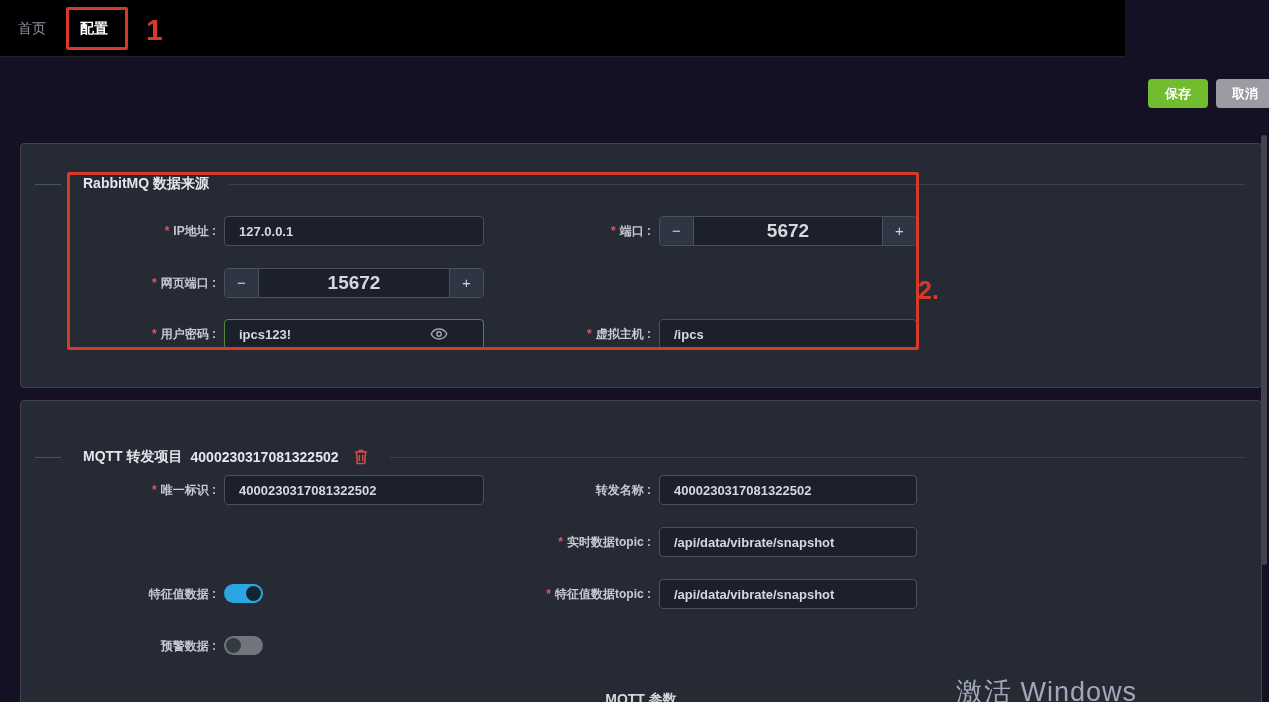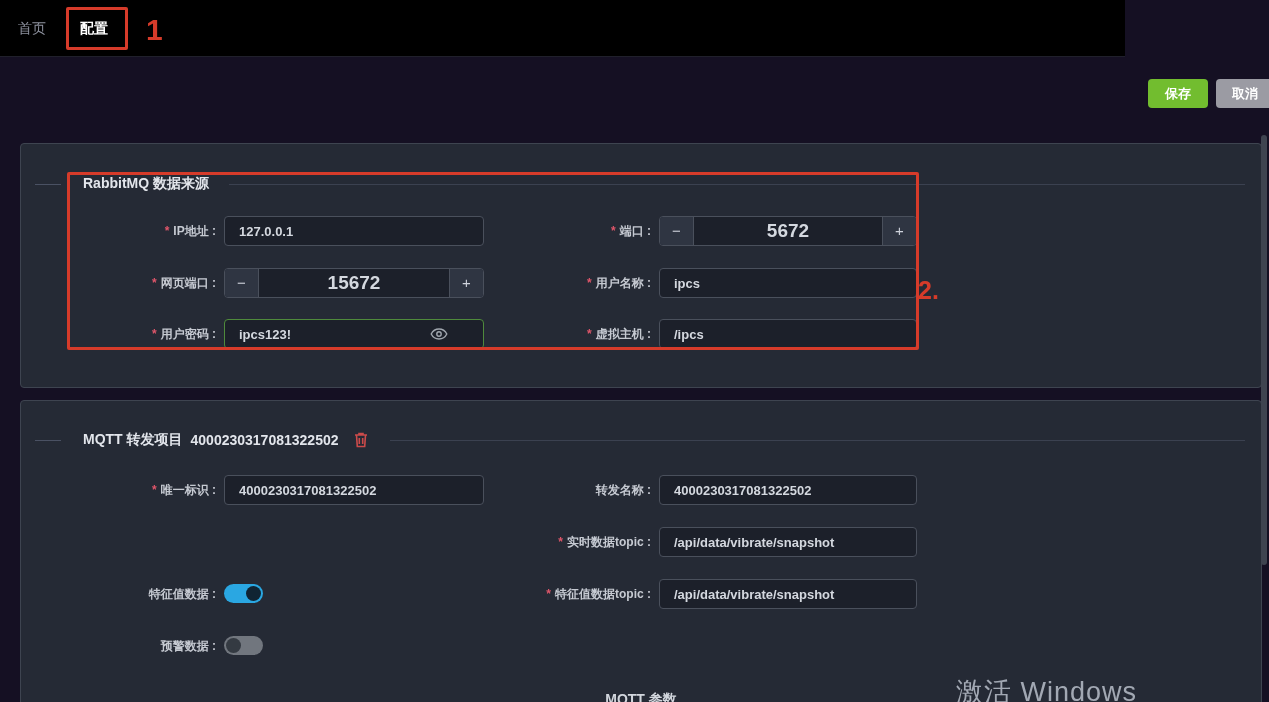--- a/index.html
+++ b/index.html
@@ -23,21 +23,21 @@
   .btn-save { left:1148px; top:79px; width:60px; background:#72bd2f; }
   .btn-cancel { left:1216px; top:79px; width:58px; background:#9b9ba3; }
   
   .card { position:absolute; left:20px; width:1242px; background:#252a35;
           border:1px solid #3e4450; border-radius:4px; }
   .card1 { top:143px; height:245px; }
   .card2 { top:400px; height:330px; }
   .legend-row { position:absolute; left:0; width:100%; height:20px;
                 display:flex; align-items:center; }
   .card1 .legend-row { top:30px; }
-  .card2 .legend-row { top:29px; }
+  .card2 .legend-row { top:46px; }
   .legend-dash { width:26px; height:1px; background:#4a5163; margin-left:14px; flex:0 0 auto; }
   .legend-text { margin-left:22px; font-size:14px; font-weight:700; color:#e3e6ec; white-space:nowrap; }
   .legend-id { margin-left:8px; font-size:14px; font-weight:700; color:#e3e6ec; white-space:nowrap; }
   .legend-rule { flex:1 1 auto; height:1px; background:#3b4150; margin:0 16px 0 20px; }
   .trash-btn { width:18px; height:18px; margin-left:14px; background:transparent; border:none;
                cursor:pointer; display:flex; align-items:center; justify-content:center; flex:0 0 auto; }
   
   .fi { position:absolute; height:30px; }
   .fi-label { position:absolute; top:0; height:30px; line-height:30px; text-align:right;
               font-size:12px; font-weight:700; color:#c6cad2; white-space:nowrap; }
@@ -131,26 +131,20 @@
   <div class="fi col-l row2">
     <div class="fi-label lbl-l">
       <span class="req">*</span><span>网页端口 :</span>
     </div>
     <div class="stepper st-260 ctl-l">
       <button class="st-btn st-minus">−</button>
       <div class="st-val">15672</div>
       <button class="st-btn st-plus">+</button>
     </div>
   </div>
-  <div class="fi col-r row2">
-    <div class="fi-label lbl-r">
-      <span class="req">*</span><span>用户名称 :</span>
-    </div>
-    <input class="txt-input w258 ctl-r" value="ipcs" style="">
-  </div>
 
   <div class="fi col-l row3">
     <div class="fi-label lbl-l">
       <span class="req">*</span><span>用户密码 :</span>
     </div>
     <div class="pwd-wrap ctl-l">
       <input class="txt-input" value="ipcs123!" style="">
       <button class="eye-btn">
         <span>
           <svg width="18" height="16" viewBox="0 0 18 16">

